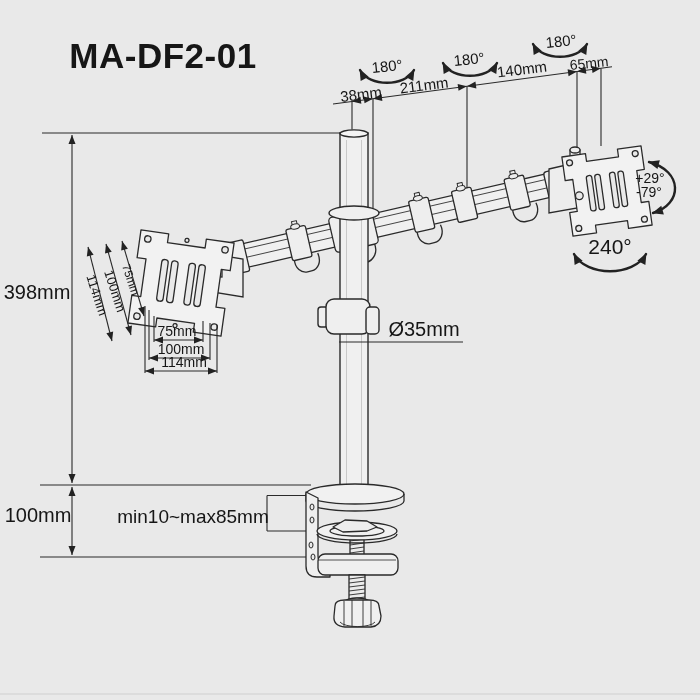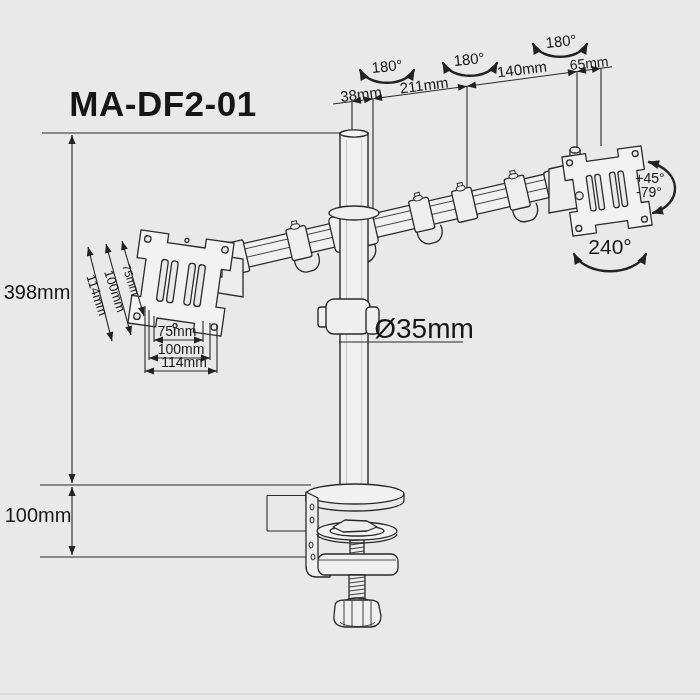--- a/index.html
+++ b/index.html
@@ -166,36 +166,37 @@
 
   <g stroke="#222" stroke-width="2.4" fill="none" stroke-linecap="round">
     <path d="M360,70 C369,87 405,87 414,70" marker-start="url(#mRot)" marker-end="url(#mRot)"></path>
     <path d="M443,63 C452,80 488,80 497,63" marker-start="url(#mRot)" marker-end="url(#mRot)"></path>
     <path d="M533,44 C542,61 578,61 587,44" marker-start="url(#mRot)" marker-end="url(#mRot)"></path>
     <path d="M649,162 C683,171 683,204 653,213" marker-start="url(#mRot)" marker-end="url(#mRot)"></path>
     <path d="M574,254 C586,277 634,277 646,254" marker-start="url(#mRot)" marker-end="url(#mRot)"></path>
   </g>
 </svg>
 
-<div class="lbl" style="left:163px;top:55px;font-size:35px;font-weight:bold;letter-spacing:0.5px;margin-top:48px;">MA-DF2-01</div>
+<div class="lbl" style="left:163px;top:55px;font-size:35px;font-weight:bold;letter-spacing:0.5px;">MA-DF2-01</div>
 
 <div class="lbl r-7" style="left:361px;top:94px;font-size:15px;">38mm</div>
 <div class="lbl r-7" style="left:424px;top:85px;font-size:15px;">211mm</div>
 <div class="lbl r-7" style="left:522px;top:69px;font-size:15px;">140mm</div>
 <div class="lbl r-6" style="left:589px;top:63px;font-size:14px;">65mm</div>
 
 <div class="lbl r-6" style="left:387px;top:66px;font-size:15px;">180°</div>
 <div class="lbl r-6" style="left:469px;top:59px;font-size:15px;">180°</div>
 <div class="lbl r-6" style="left:561px;top:41px;font-size:15px;">180°</div>
 
 <div class="lbl" style="left:37px;top:292px;font-size:20px;">398mm</div>
 <div class="lbl" style="left:38px;top:515px;font-size:20px;">100mm</div>
-<div class="lbl" style="left:424px;top:329px;font-size:28px;">Ø35mm</div>
-
-<div class="lbl" style="left:650px;top:178px;font-size:14px;">+45°</div>
+<div class="lbl" style="left:193px;top:516px;font-size:19px;">min10~max85mm</div>
+<div class="lbl" style="left:424px;top:329px;font-size:20px;">Ø35mm</div>
+
+<div class="lbl" style="left:650px;top:178px;font-size:14px;">+29°</div>
 <div class="lbl" style="left:649px;top:192px;font-size:14px;">-79°</div>
 <div class="lbl" style="left:610px;top:246px;font-size:21px;">240°</div>
 
 <div class="lbl r72" style="left:97px;top:295px;font-size:13px;">114mm</div>
 <div class="lbl r72" style="left:115px;top:291px;font-size:13px;">100mm</div>
 <div class="lbl r72" style="left:130px;top:280px;font-size:11.5px;">75mm</div>
 
 <div class="lbl" style="left:177px;top:331px;font-size:14px;">75mm</div>
 <div class="lbl" style="left:181px;top:349px;font-size:14px;">100mm</div>
 <div class="lbl" style="left:184px;top:362px;font-size:14px;">114mm</div>

